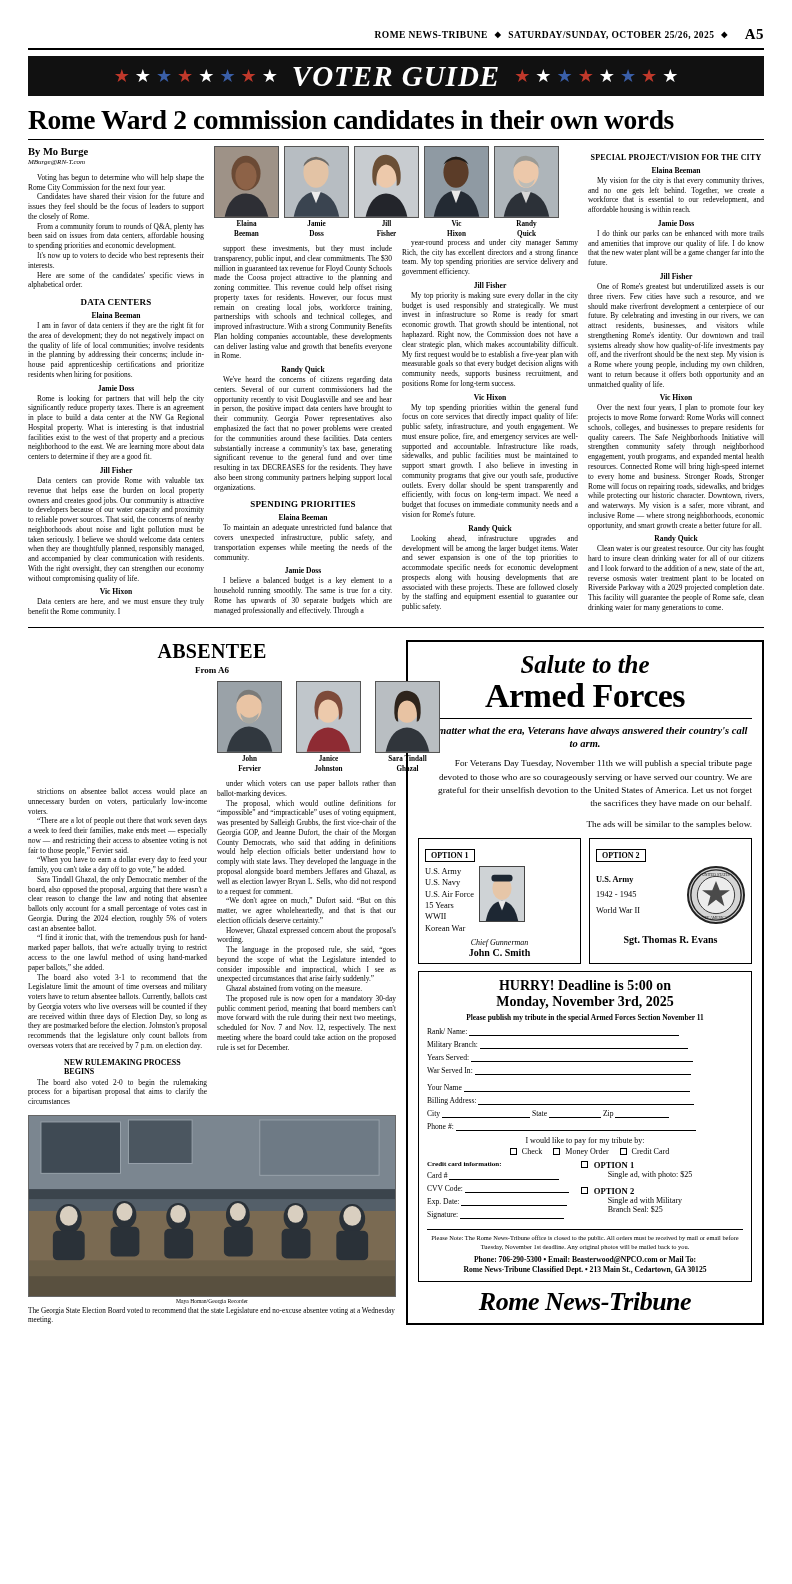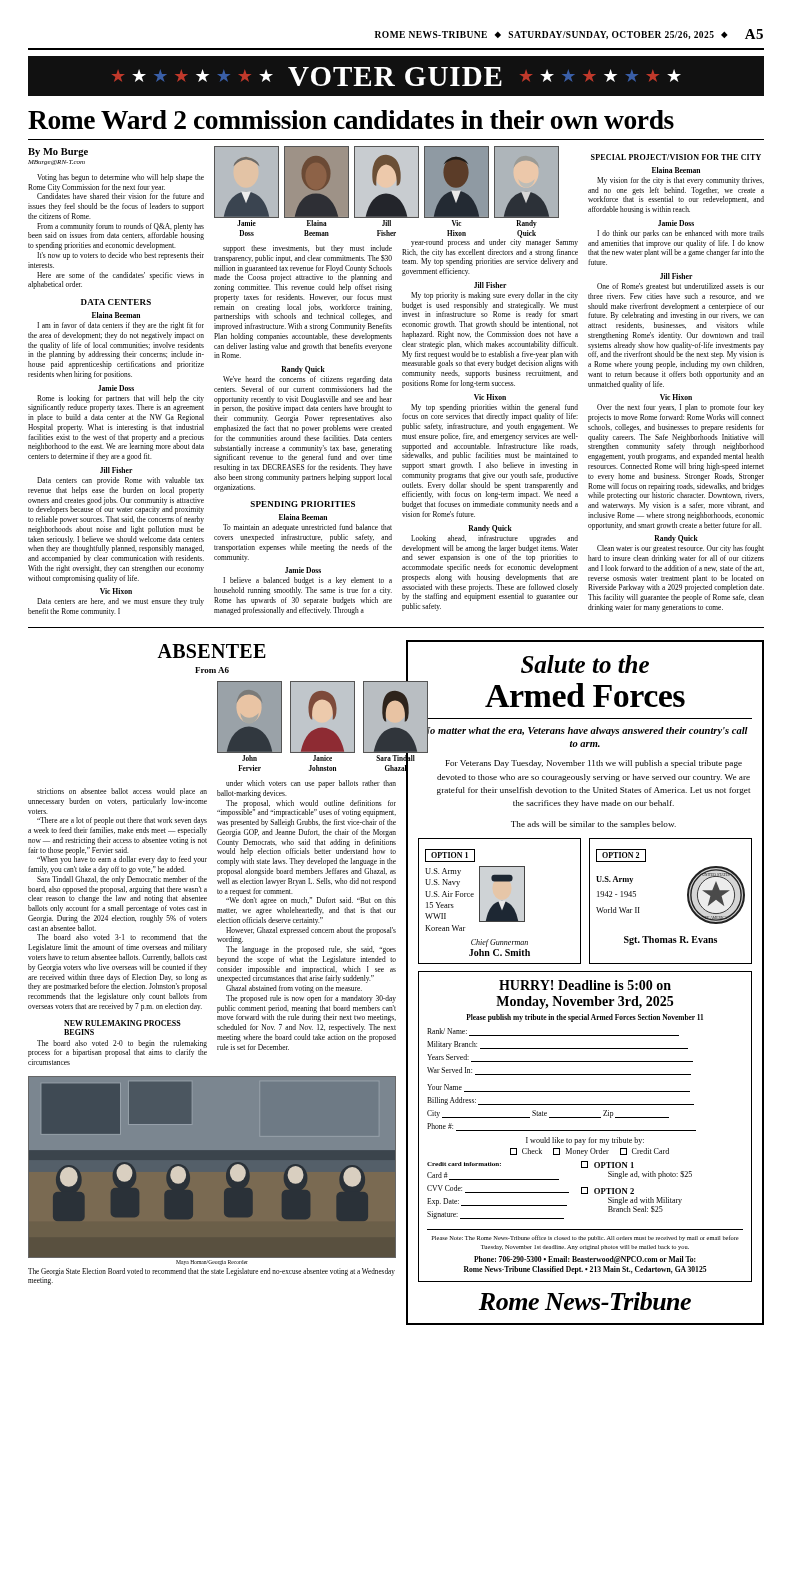--- a/index.html
+++ b/index.html
@@ -28,21 +28,21 @@
   .rule-top { border-top: 2px solid #000; margin-bottom: 6px; }
 
   
   .vg-banner {
     background:#111; color:#fff; height:40px;
     display:flex; align-items:center; justify-content:center;
     position:relative; overflow:hidden;
   }
   .vg-banner .title {
     font-family:"Liberation Serif", serif; font-size:29px; font-weight:bold;
-    letter-spacing:1px; z-index:2;
+    letter-spacing:1px; font-style:italic; z-index:2;
     padding: 0 14px;
   }
   .stars { display:flex; gap:5px; align-items:center; }
   .star { font-size:18px; line-height:1; }
   .star.red { color:#c0392b; }
   .star.white { color:#fff; }
   .star.blue { color:#3a5fa8; }
 
   
   h1.headline {
@@ -73,21 +73,21 @@
   
   .photorow { display:flex; gap:5px; justify-content:flex-start; }
   .candidate { width:65px; }
   .candidate .photo {
     width:65px; height:72px; border:0.5px solid #555; overflow:hidden; position:relative;
     background:#b9b2a6;
   }
   .candidate .cname {
     font-size:7.2px; font-weight:bold; text-align:center; line-height:1.12; margin-top:2px;
   }
-  .photorow.two { gap:8px; }
+  .photorow.two { gap:14px; }
 
   
   .pt { position:absolute; inset:0; }
 
   
   .lower { display:flex; gap:10px; margin-top:12px; }
   .left-lower { width: 368px; }
   .right-lower { width: 408px; }
   .abs-title {
     font-size:20px; font-weight:bold; text-align:center; letter-spacing:.3px;
@@ -116,21 +116,21 @@
     font-style:italic; font-size:25px; font-weight:bold; line-height:1;
     margin-top:2px;
   }
   .armed {
     font-family:"Liberation Serif", serif; text-align:center;
     font-size:34px; font-weight:bold; line-height:1; margin:2px 0 5px 0;
     letter-spacing:-0.5px;
   }
   .hrule { border-top:1px solid #000; margin:5px 0; }
   .italic-line { font-style:italic; font-weight:bold; text-align:center; font-size:10.5px; line-height:1.25; margin:4px 0 7px 0;}
-  .ad-body { font-size:9.2px; line-height:1.45; text-align:center; margin:0 0 7px 17px; }
+  .ad-body { font-size:9.2px; line-height:1.45; text-align:right; margin:0 0 7px 17px; }
   .options { display:flex; gap:8px; margin-top:4px; }
   .optbox { border:1.5px solid #000; width:50%; padding:5px 6px; position:relative; }
   .optlabel { border:1px solid #000; display:inline-block; font-size:8px; font-weight:bold; padding:1px 5px; margin-bottom:4px; }
   .opt-inner { display:flex; gap:5px; }
   .opt-text { font-size:8.4px; line-height:1.35; }
   .opt-photo { width:46px; height:56px; border:0.5px solid #444; background:#9aa0a6; position:relative; overflow:hidden;}
   .opt-seal { width:58px;height:58px;border-radius:50%;border:2px solid #222; background:#cfcfcf; position:relative; flex:0 0 auto;}
   .opt-caption { text-align:center; font-size:8px; margin-top:4px; }
   .opt-caption .it { font-style:italic; }
   .opt-caption b { font-size:10px; }
@@ -192,61 +192,61 @@
 
   <h1 class="headline">Rome Ward 2 commission candidates in their own words</h1>
   <div class="hr-thin"></div>
 
   <div class="cols4">
 
     <div class="col">
       <div class="byline">By Mo Burge</div>
       <div class="byline-email">MBurge@RN-T.com</div>
       <p>Voting has begun to determine who will help shape the Rome City Commission for the next four year.</p>
-      <p>Candidates have shared their vision for the future and issues they feel should be the focus of leaders to support the citizens of Rome.</p>
+      <p>Candidates have shared their vision for the future and issues they feel should be the focus of leaders to support the closely of Rome.</p>
       <p>From a community forum to rounds of Q&amp;A, plenty has been said on issues from data centers, affordable housing to spending priorities and economic development.</p>
       <p>It's now up to voters to decide who best represents their interests.</p>
       <p>Here are some of the candidates' specific views in alphabetical order.</p>
       <div class="sec-head">DATA CENTERS</div>
       <div class="name-head">Elaina Beeman</div>
       <p>I am in favor of data centers if they are the right fit for the area of development; they do not negatively impact on the quality of life of local communities; involve residents in the planning by addressing their concerns; include in-house paid apprenticeship certifications and prioritize residents when hiring for positions.</p>
       <div class="name-head">Jamie Doss</div>
       <p>Rome is looking for partners that will help the city significantly reduce property taxes. There is an agreement in place to build a data center at the NW Ga Regional Hospital property. What is interesting is that industrial facilities exist to the west of that property and a precious neighborhood to the east. We are learning more about data centers to determine if they are a good fit.</p>
       <div class="name-head">Jill Fisher</div>
       <p>Data centers can provide Rome with valuable tax revenue that helps ease the burden on local property owners and creates good jobs. Our community is attractive to developers because of our water capacity and proximity to reliable power sources. That said, the concerns of nearby neighborhoods about noise and light pollution must be taken seriously. I believe we should welcome data centers when they are thoughtfully planned, responsibly managed, and accompanied by clear communication with residents. With the right oversight, they can strengthen our economy without compromising quality of life.</p>
       <div class="name-head">Vic Hixon</div>
       <p>Data centers are here, and we must ensure they truly benefit the Rome community. I</p>
     </div>
 
     <div class="col">
       <div class="photorow" style="width:368px;">
         <div class="candidate">
           <div class="photo">
             <svg class="pt" viewBox="0 0 65 72" preserveAspectRatio="none">
+              <rect width="65" height="72" fill="#9e9287"></rect>
+              <ellipse cx="32" cy="27" rx="15" ry="18" fill="#6b4a35"></ellipse>
+              <ellipse cx="32" cy="30" rx="11" ry="14" fill="#8d6247"></ellipse>
+              <path d="M10 72 Q15 48 32 48 Q49 48 55 72 Z" fill="#2e2f35"></path>
+            </svg>
+          </div>
+          <div class="cname">Elaina</div>
+          <div class="cname">Beeman</div>
+        </div>
+        <div class="candidate">
+          <div class="photo">
+            <svg class="pt" viewBox="0 0 65 72" preserveAspectRatio="none">
               <rect width="65" height="72" fill="#b7bdc2"></rect>
               <ellipse cx="32" cy="26" rx="13" ry="16" fill="#e3c3a5"></ellipse>
               <path d="M19 20 Q32 6 46 20 Q44 12 32 10 Q21 11 19 20Z" fill="#6d6a66"></path>
               <path d="M9 72 Q14 47 32 46 Q51 47 56 72 Z" fill="#3a4450"></path>
               <path d="M27 46 L32 58 L37 46 Z" fill="#ececec"></path>
             </svg>
           </div>
           <div class="cname">Jamie</div>
           <div class="cname">Doss</div>
-        </div>
-        <div class="candidate">
-          <div class="photo">
-            <svg class="pt" viewBox="0 0 65 72" preserveAspectRatio="none">
-              <rect width="65" height="72" fill="#9e9287"></rect>
-              <ellipse cx="32" cy="27" rx="15" ry="18" fill="#6b4a35"></ellipse>
-              <ellipse cx="32" cy="30" rx="11" ry="14" fill="#8d6247"></ellipse>
-              <path d="M10 72 Q15 48 32 48 Q49 48 55 72 Z" fill="#2e2f35"></path>
-            </svg>
-          </div>
-          <div class="cname">Elaina</div>
-          <div class="cname">Beeman</div>
         </div>
         <div class="candidate">
           <div class="photo">
             <svg class="pt" viewBox="0 0 65 72" preserveAspectRatio="none">
               <rect width="65" height="72" fill="#c8ccd0"></rect>
               <ellipse cx="32" cy="27" rx="12" ry="15" fill="#edc9ab"></ellipse>
               <path d="M18 24 Q20 8 32 8 Q45 9 47 26 Q48 40 43 40 Q44 20 32 18 Q21 20 22 40 Q17 40 18 24Z" fill="#6b4f36"></path>
               <path d="M11 72 Q16 49 32 48 Q49 49 54 72 Z" fill="#23252b"></path>
             </svg>
           </div>
@@ -326,20 +326,21 @@
       <div class="abs-title">ABSENTEE</div>
       <div class="abs-from">From A6</div>
 
       <div class="cols2">
         <div class="c2">
           <div style="height:106px"></div>
           <p>strictions on absentee ballot access would place an unnecessary burden on voters, particularly low-income voters.</p>
           <p>“There are a lot of people out there that work seven days a week to feed their families, make ends meet — especially now — and restricting their access to absentee voting is not fair to those people,” Fervier said.</p>
           <p>“When you have to earn a dollar every day to feed your family, you can't take a day off to go vote,” he added.</p>
           <p>Sara Tindall Ghazal, the only Democratic member of the board, also opposed the proposal, arguing that there wasn't a clear reason to change the law and noting that absentee ballots only account for a small percentage of votes cast in Georgia. During the 2024 election, roughly 5% of voters cast an absentee ballot.</p>
+          <p>“I find it ironic that, with the tremendous push for hand-marked paper ballots, that we're actually trying to restrict access to the one lawful method of using hand-marked paper ballots,” she added.</p>
           <p>The board also voted 3-1 to recommend that the Legislature limit the amount of time overseas and military voters have to return absentee ballots. Currently, ballots cast by Georgia voters who live overseas will be counted if they are received within three days of Election Day, so long as they are postmarked before the election. Johnston's proposal recommends that the legislature only count ballots from overseas voters that are received by 7 p.m. on election day.</p>
           <div class="sub-head">NEW RULEMAKING PROCESS BEGINS</div>
           <p>The board also voted 2-0 to begin the rulemaking process for a bipartisan proposal that aims to clarify the circumstances</p>
         </div>
 
         <div class="c2">
           <div class="photorow two">
             <div class="candidate">
               <div class="photo">
                 <svg class="pt" viewBox="0 0 65 72" preserveAspectRatio="none">

